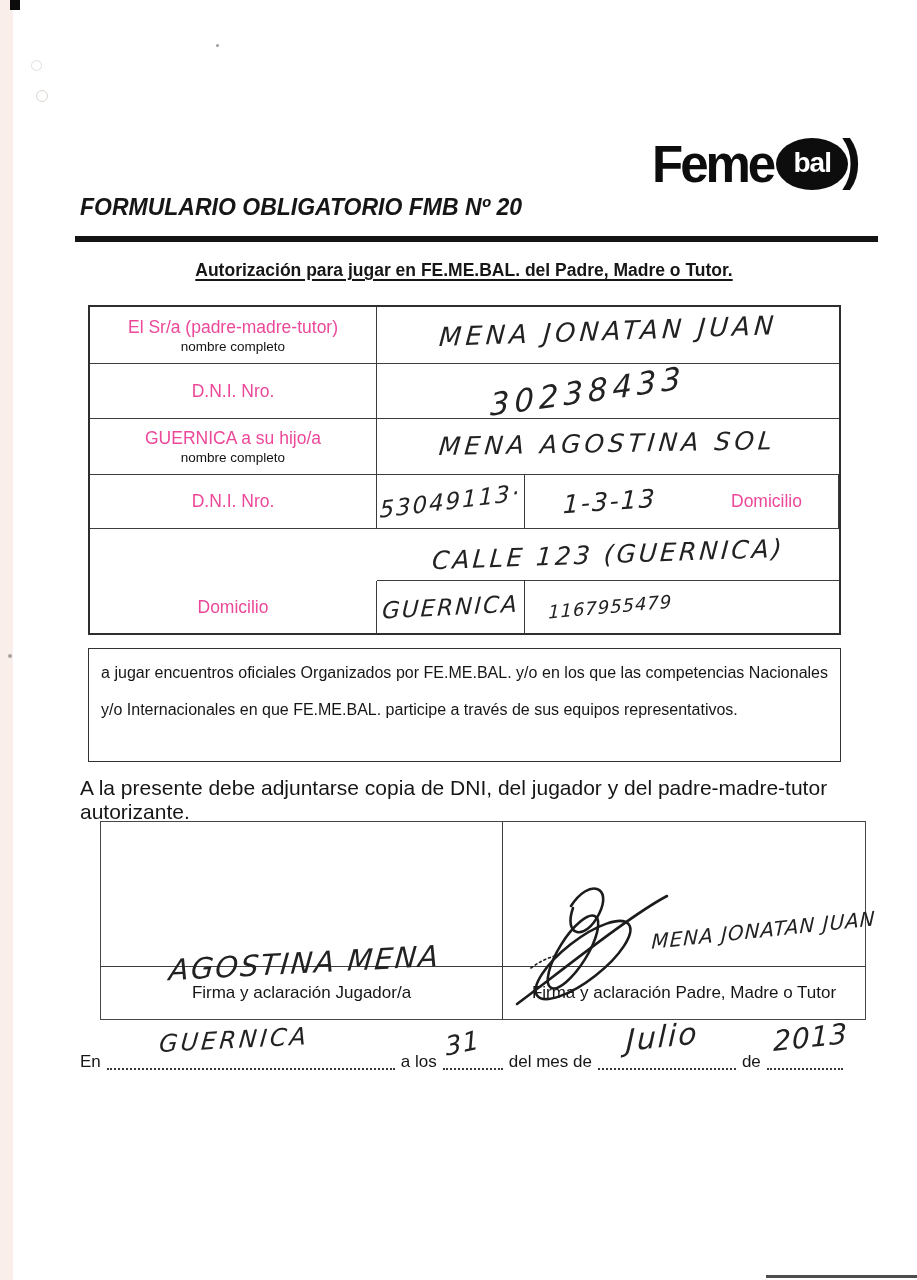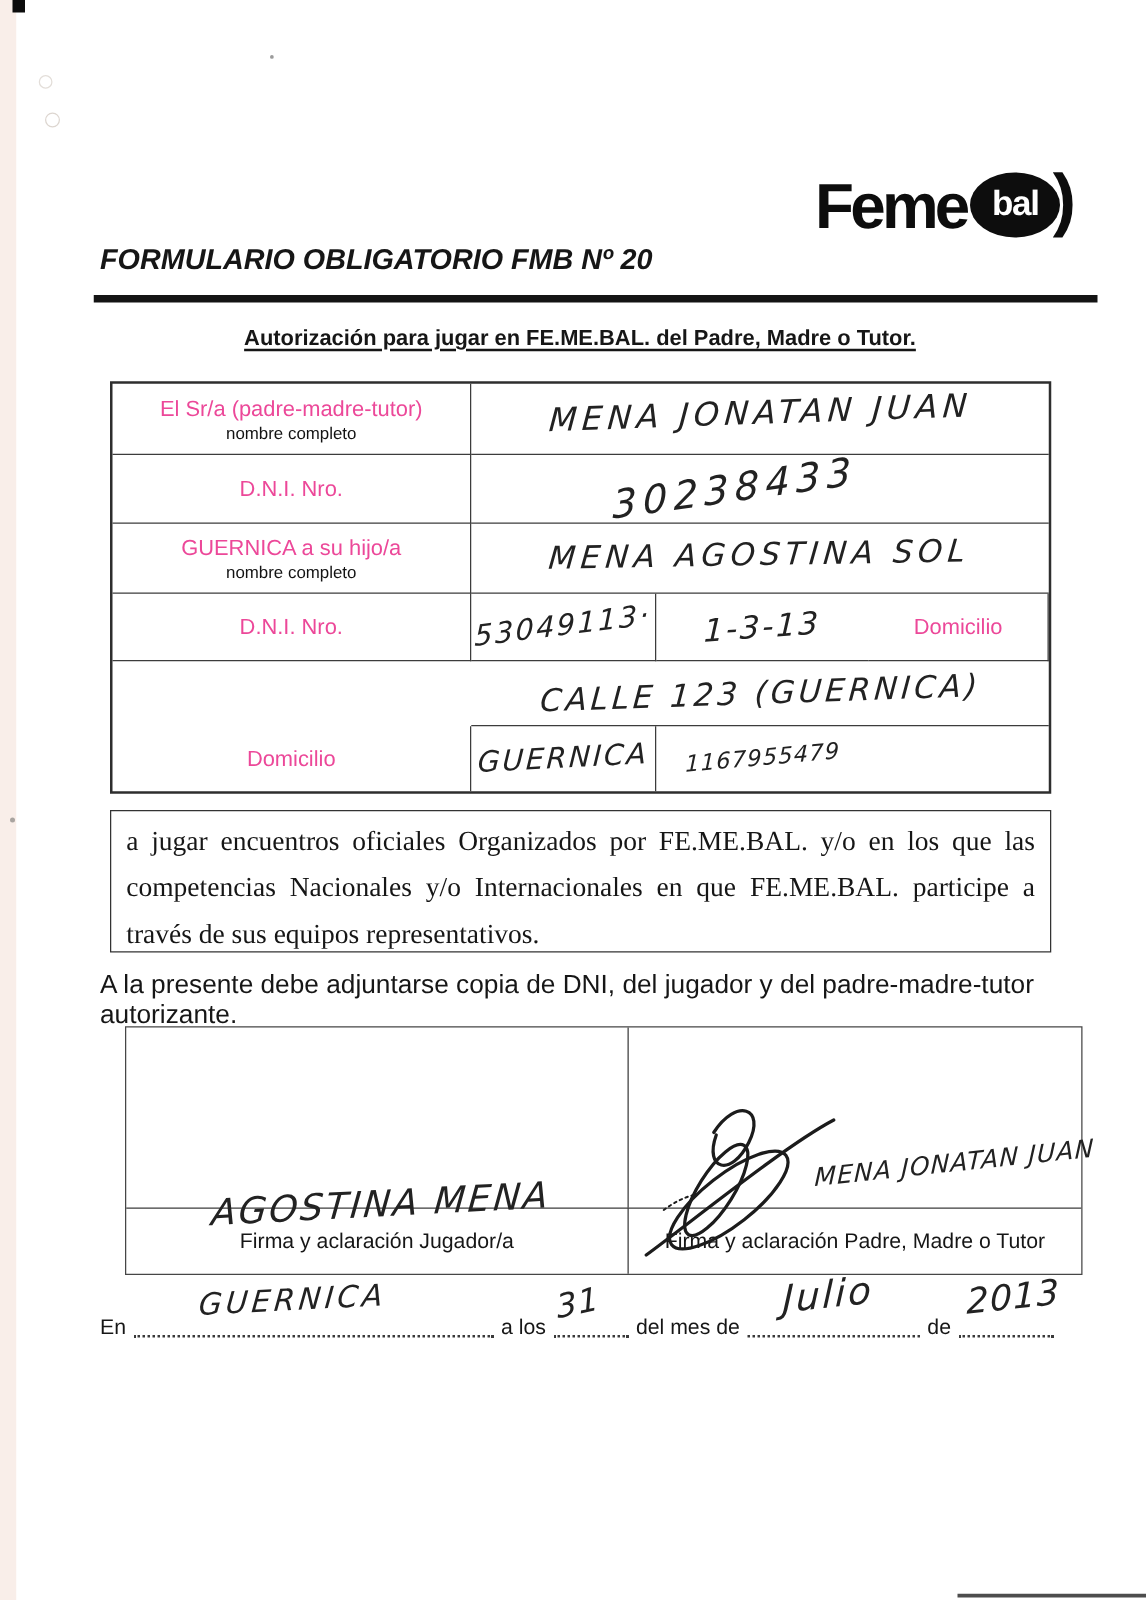--- a/index.html
+++ b/index.html
@@ -49,21 +49,21 @@
   .hw-dni1{font-size:31px;letter-spacing:5px;transform:rotate(-8deg) skewX(-8deg);margin-left:-40px;}
   .hw-child{font-size:25px;letter-spacing:4px;transform:rotate(-1deg) skewX(-6deg);margin-top:-6px;}
   .hw-dni2{font-size:23px;letter-spacing:2px;transform:rotate(-7deg) skewX(-8deg);}
   .hw-fnac{font-size:25px;letter-spacing:2px;transform:rotate(-4deg) skewX(-6deg);}
   .hw-dom{font-size:25px;letter-spacing:3px;transform:rotate(-2deg) skewX(-6deg);}
   .hw-loc{font-size:23px;letter-spacing:2px;transform:rotate(-3deg) skewX(-6deg);}
   .hw-tel{font-size:18px;letter-spacing:1px;transform:rotate(-5deg) skewX(-6deg);}
 
   
   .clause-box{position:absolute;left:88px;top:648px;width:753px;height:114px;border:1.8px solid #333;
-    box-sizing:border-box;padding:5px 12px 0 12px;font-size:22px;line-height:37px;text-align:justify;font-family:Liberation Serif, serif;}
+    box-sizing:border-box;padding:5px 12px 0 12px;font-size:16px;line-height:37px;text-align:justify;}
   .note{position:absolute;left:80px;top:776px;font-size:21px;}
 
   
   .sig-box{position:absolute;left:100px;top:821px;width:766px;height:199px;border:1.8px solid #464646;
     box-sizing:border-box;display:grid;grid-template-columns:402px 1fr;grid-template-rows:144px 1fr;}
   .sig-area{position:relative;box-sizing:border-box;}
   .sig-label{border-top:1.6px solid #3c3c3c;display:flex;align-items:center;justify-content:center;
     font-size:17px;box-sizing:border-box;}
   .hw-sig-player{position:absolute;left:68px;bottom:-12px;font-size:29px;letter-spacing:2px;
     transform:rotate(-3deg) skewX(-8deg);}

